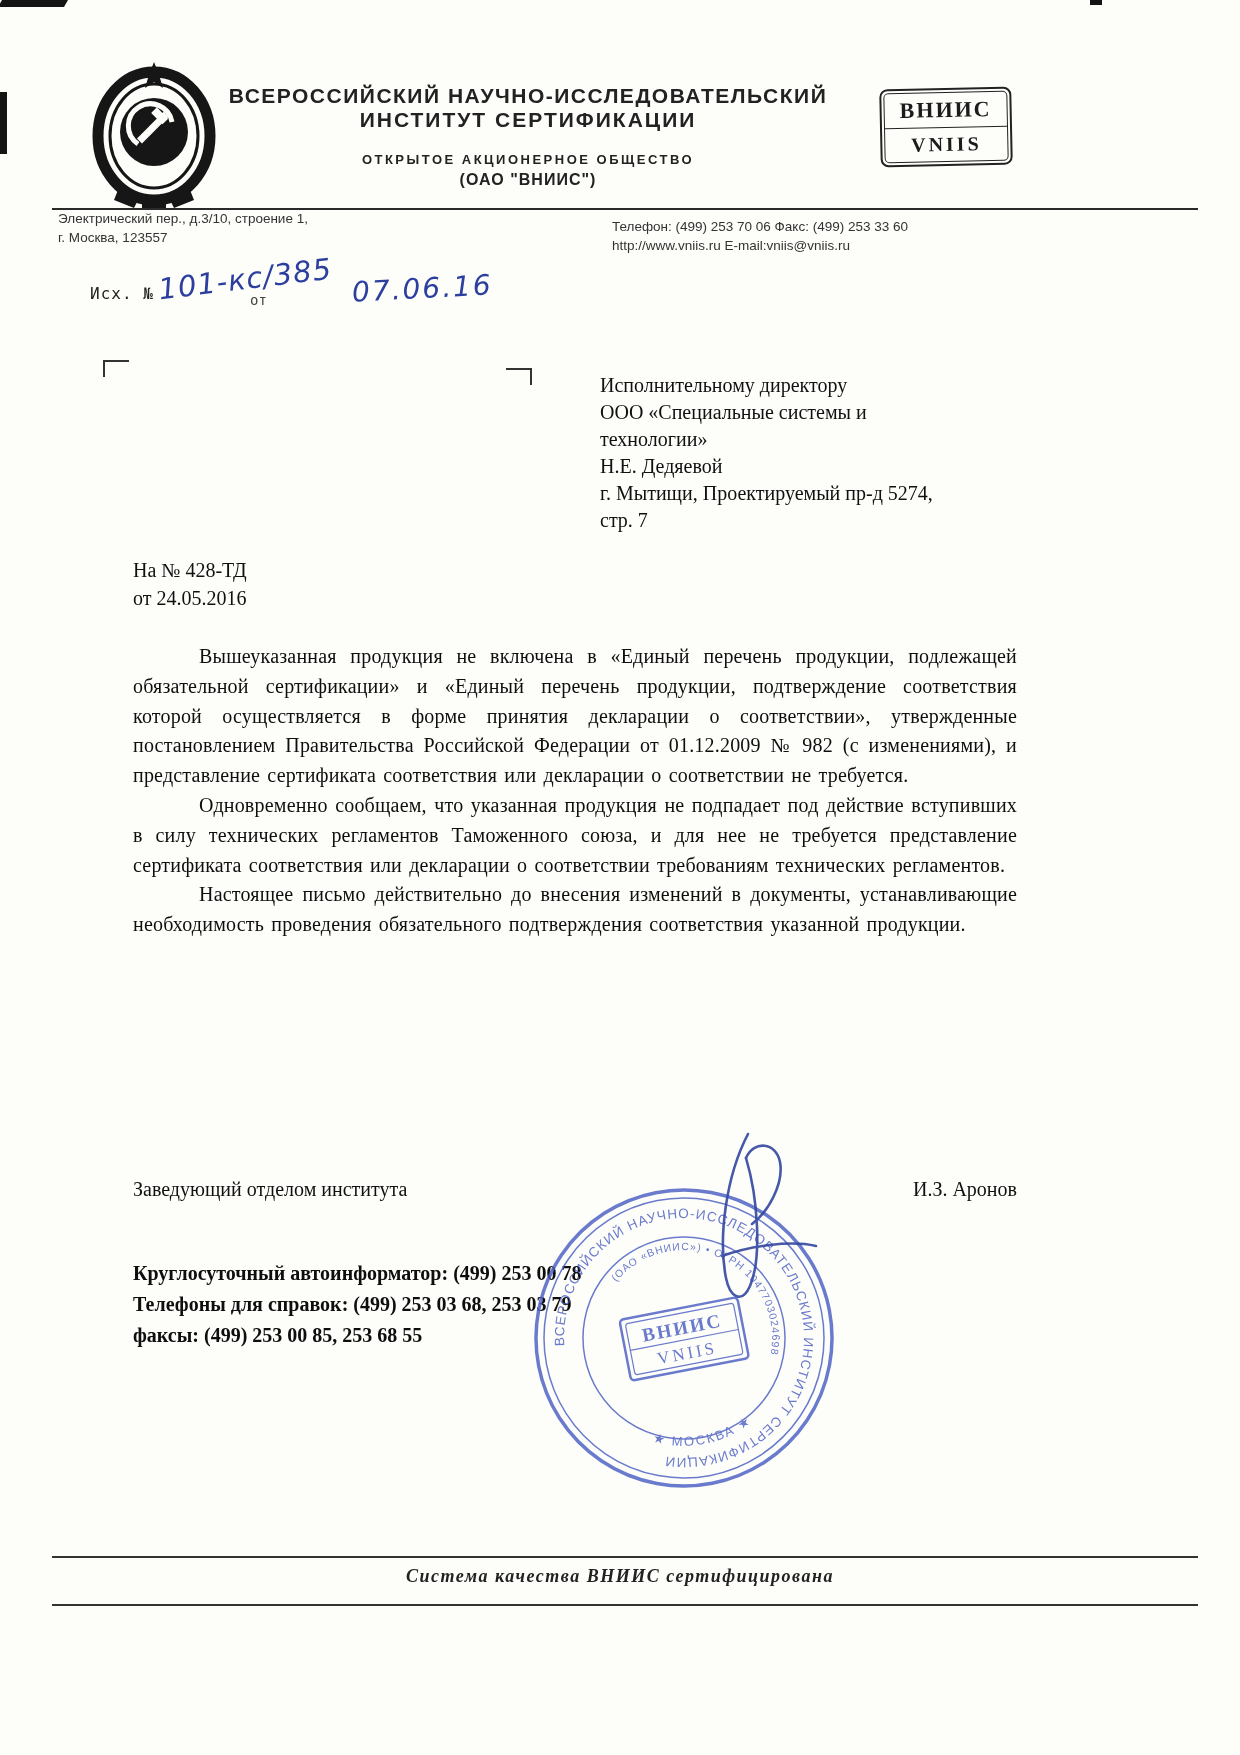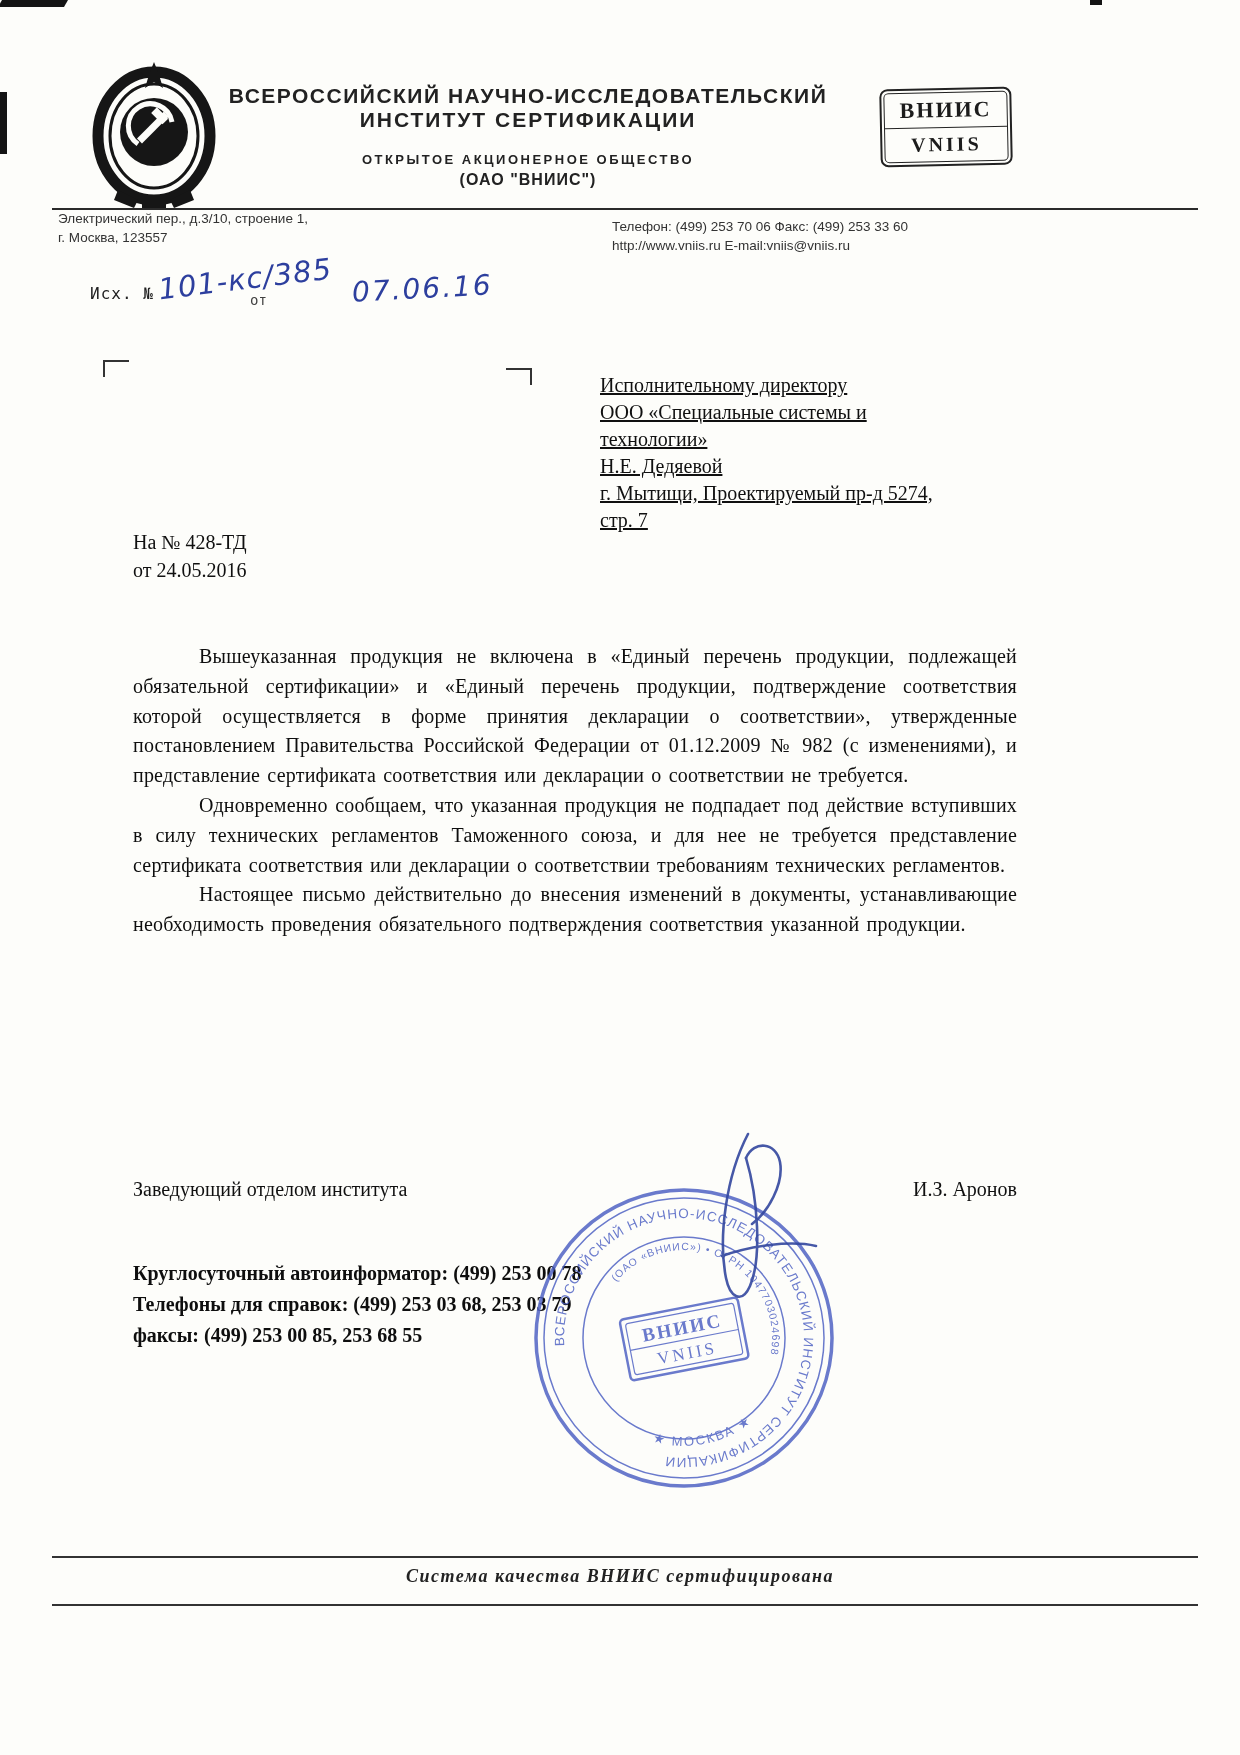--- a/index.html
+++ b/index.html
@@ -51,22 +51,22 @@
   .hand { color:#2d3f9e; font-family:"DejaVu Sans", sans-serif; font-style:italic; }
   .hw-num  { left:158px; top:262px; font-size:29px; transform:rotate(-7deg); letter-spacing:1px; }
   .hw-date { left:352px; top:272px; font-size:28px; transform:rotate(-3deg); letter-spacing:2px; }
 
   
   .mark-l { left:103px; top:360px; width:26px; height:17px;
     border-top:2px solid #333; border-left:2px solid #333; }
   .mark-r { left:506px; top:368px; width:26px; height:17px;
     border-top:2px solid #333; border-right:2px solid #333; }
 
-  .recipient { left:600px; top:372px; width:430px; font-size:20px; line-height:27px; color:#101010;text-decoration:underline; }
-  .in-reply  { left:133px; top:528px; font-size:20px; line-height:28px; color:#101010; }
+  .recipient { left:600px; top:372px; width:430px; font-size:20px; line-height:27px; color:#101010; }
+  .in-reply  { left:133px; top:556px; font-size:20px; line-height:28px; color:#101010; }
 
   .body-text { left:133px; top:642px; width:884px; font-size:20px; line-height:29.8px;
     color:#0e0e0e; text-align:justify; }
   .body-text p { text-indent:66px; word-spacing:2px; letter-spacing:0.2px; }
 
   .sig-row { left:133px; top:1178px; width:884px; display:flex;
     justify-content:space-between; font-size:20px; color:#101010; }
 
   .footer-contacts { left:133px; top:1258px; font-size:20px; font-weight:bold;
     line-height:31px; color:#0e0e0e; }

